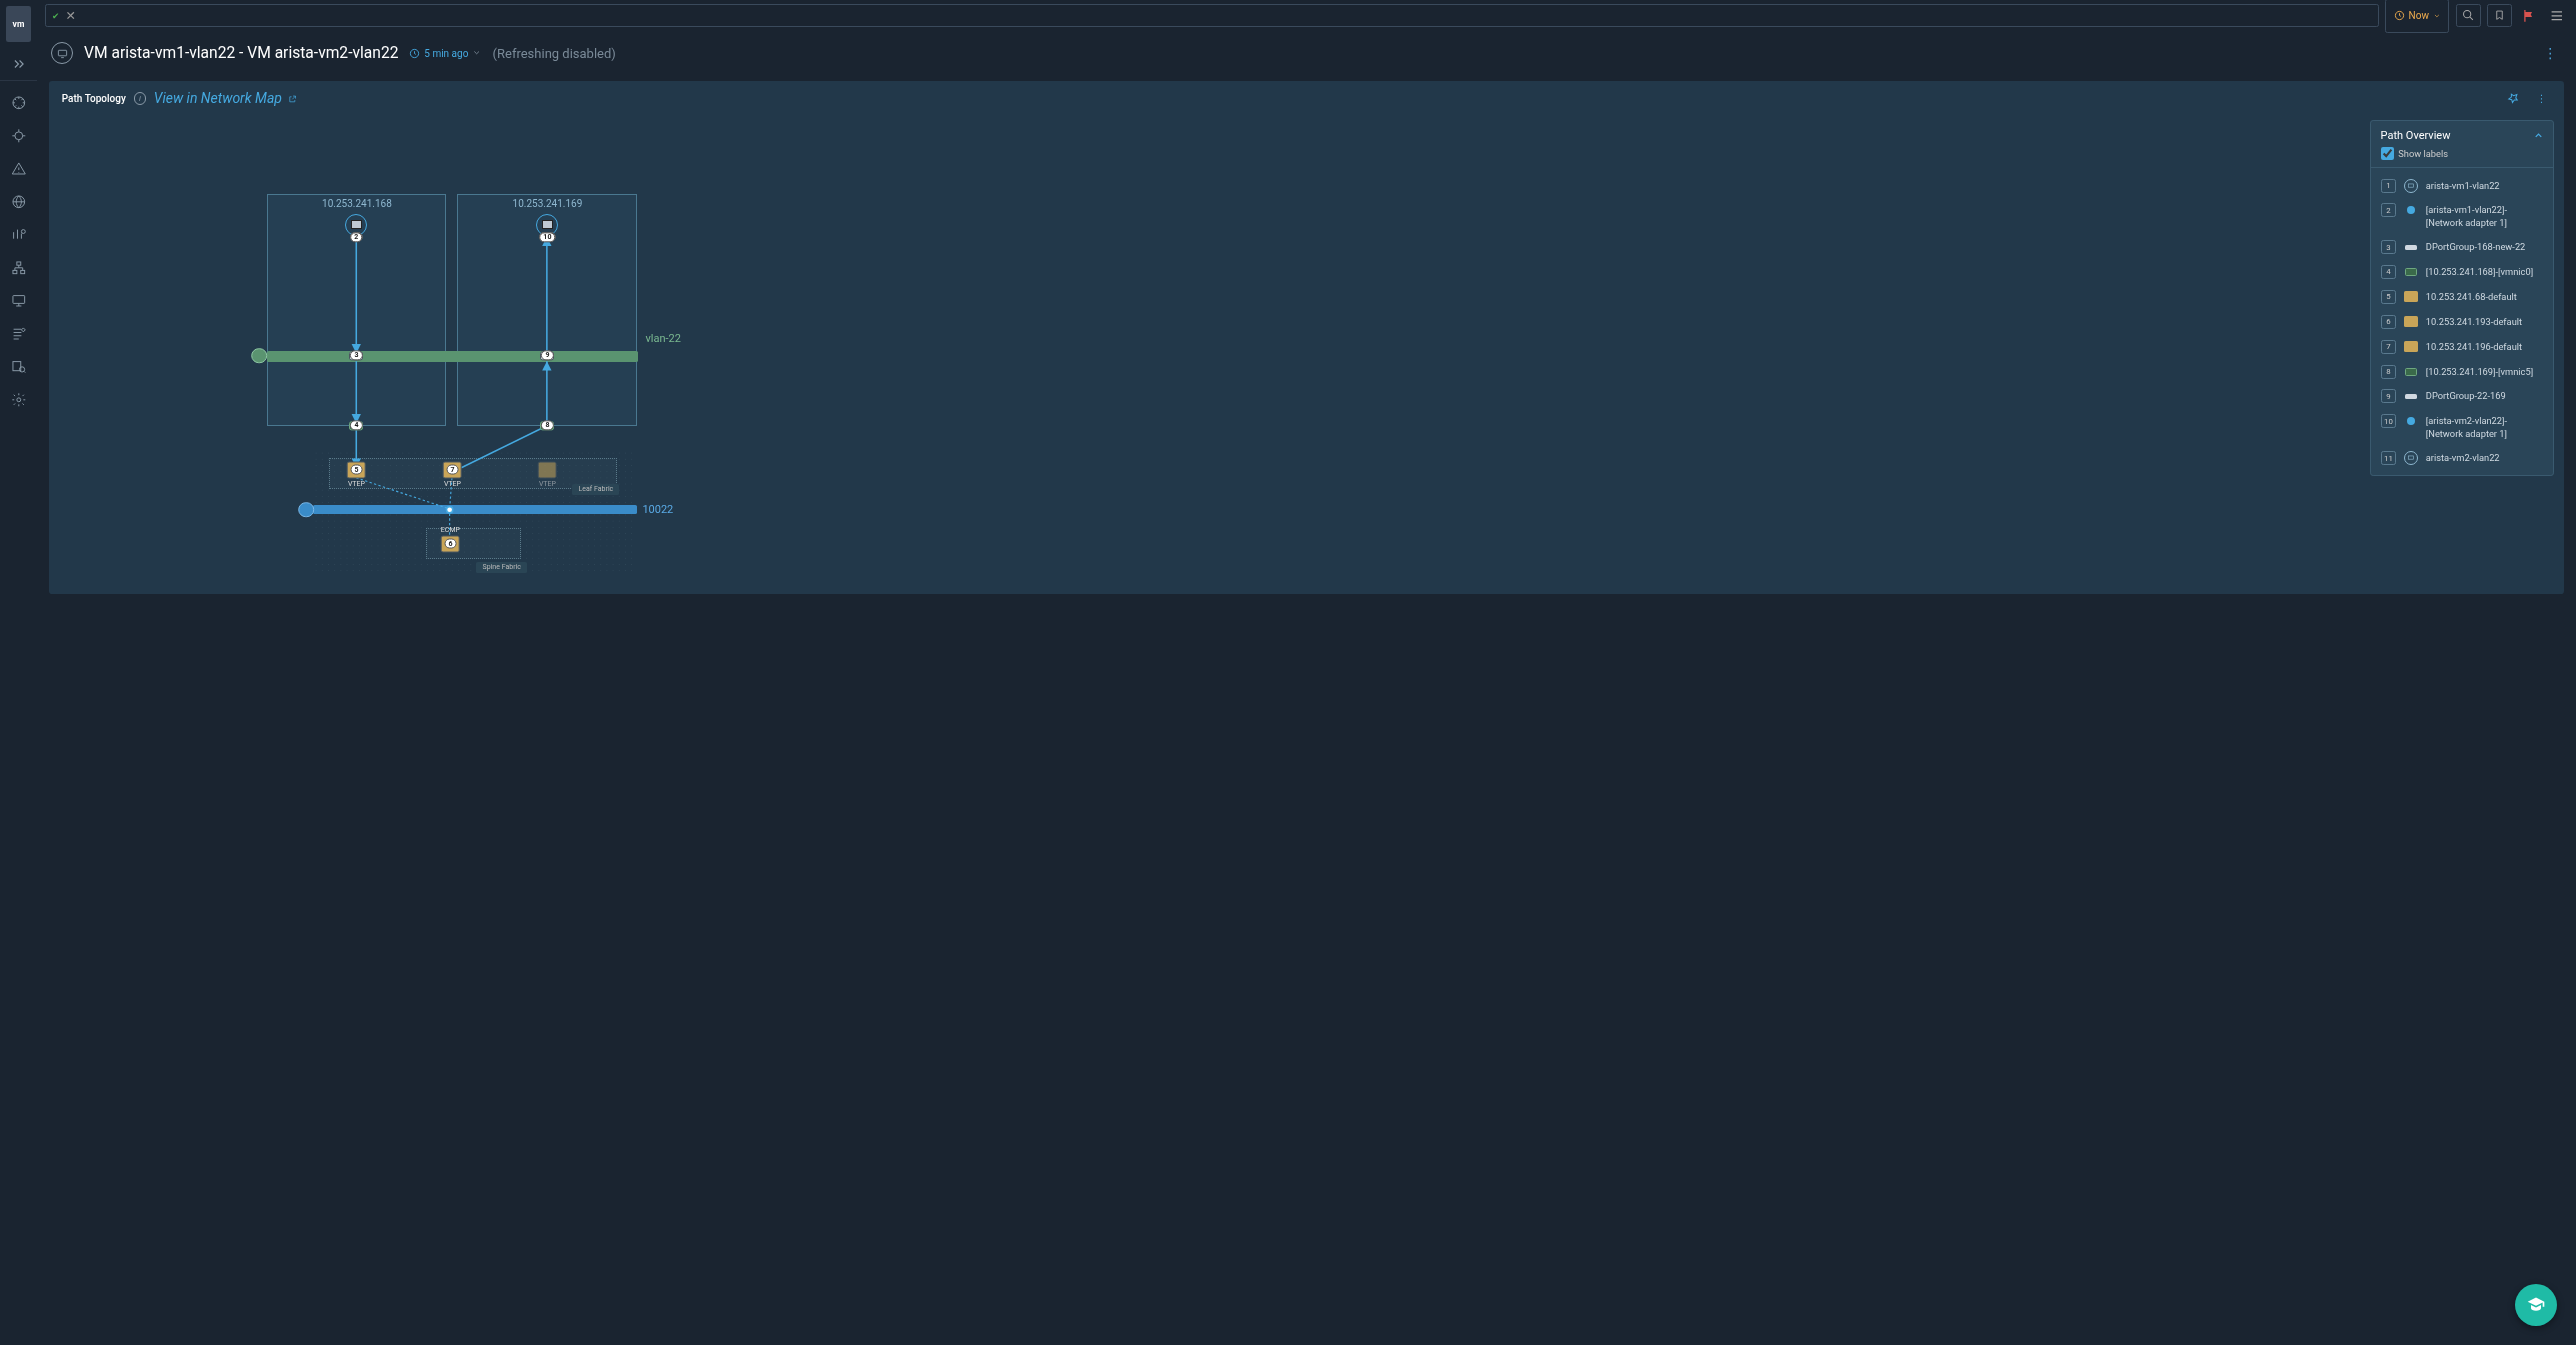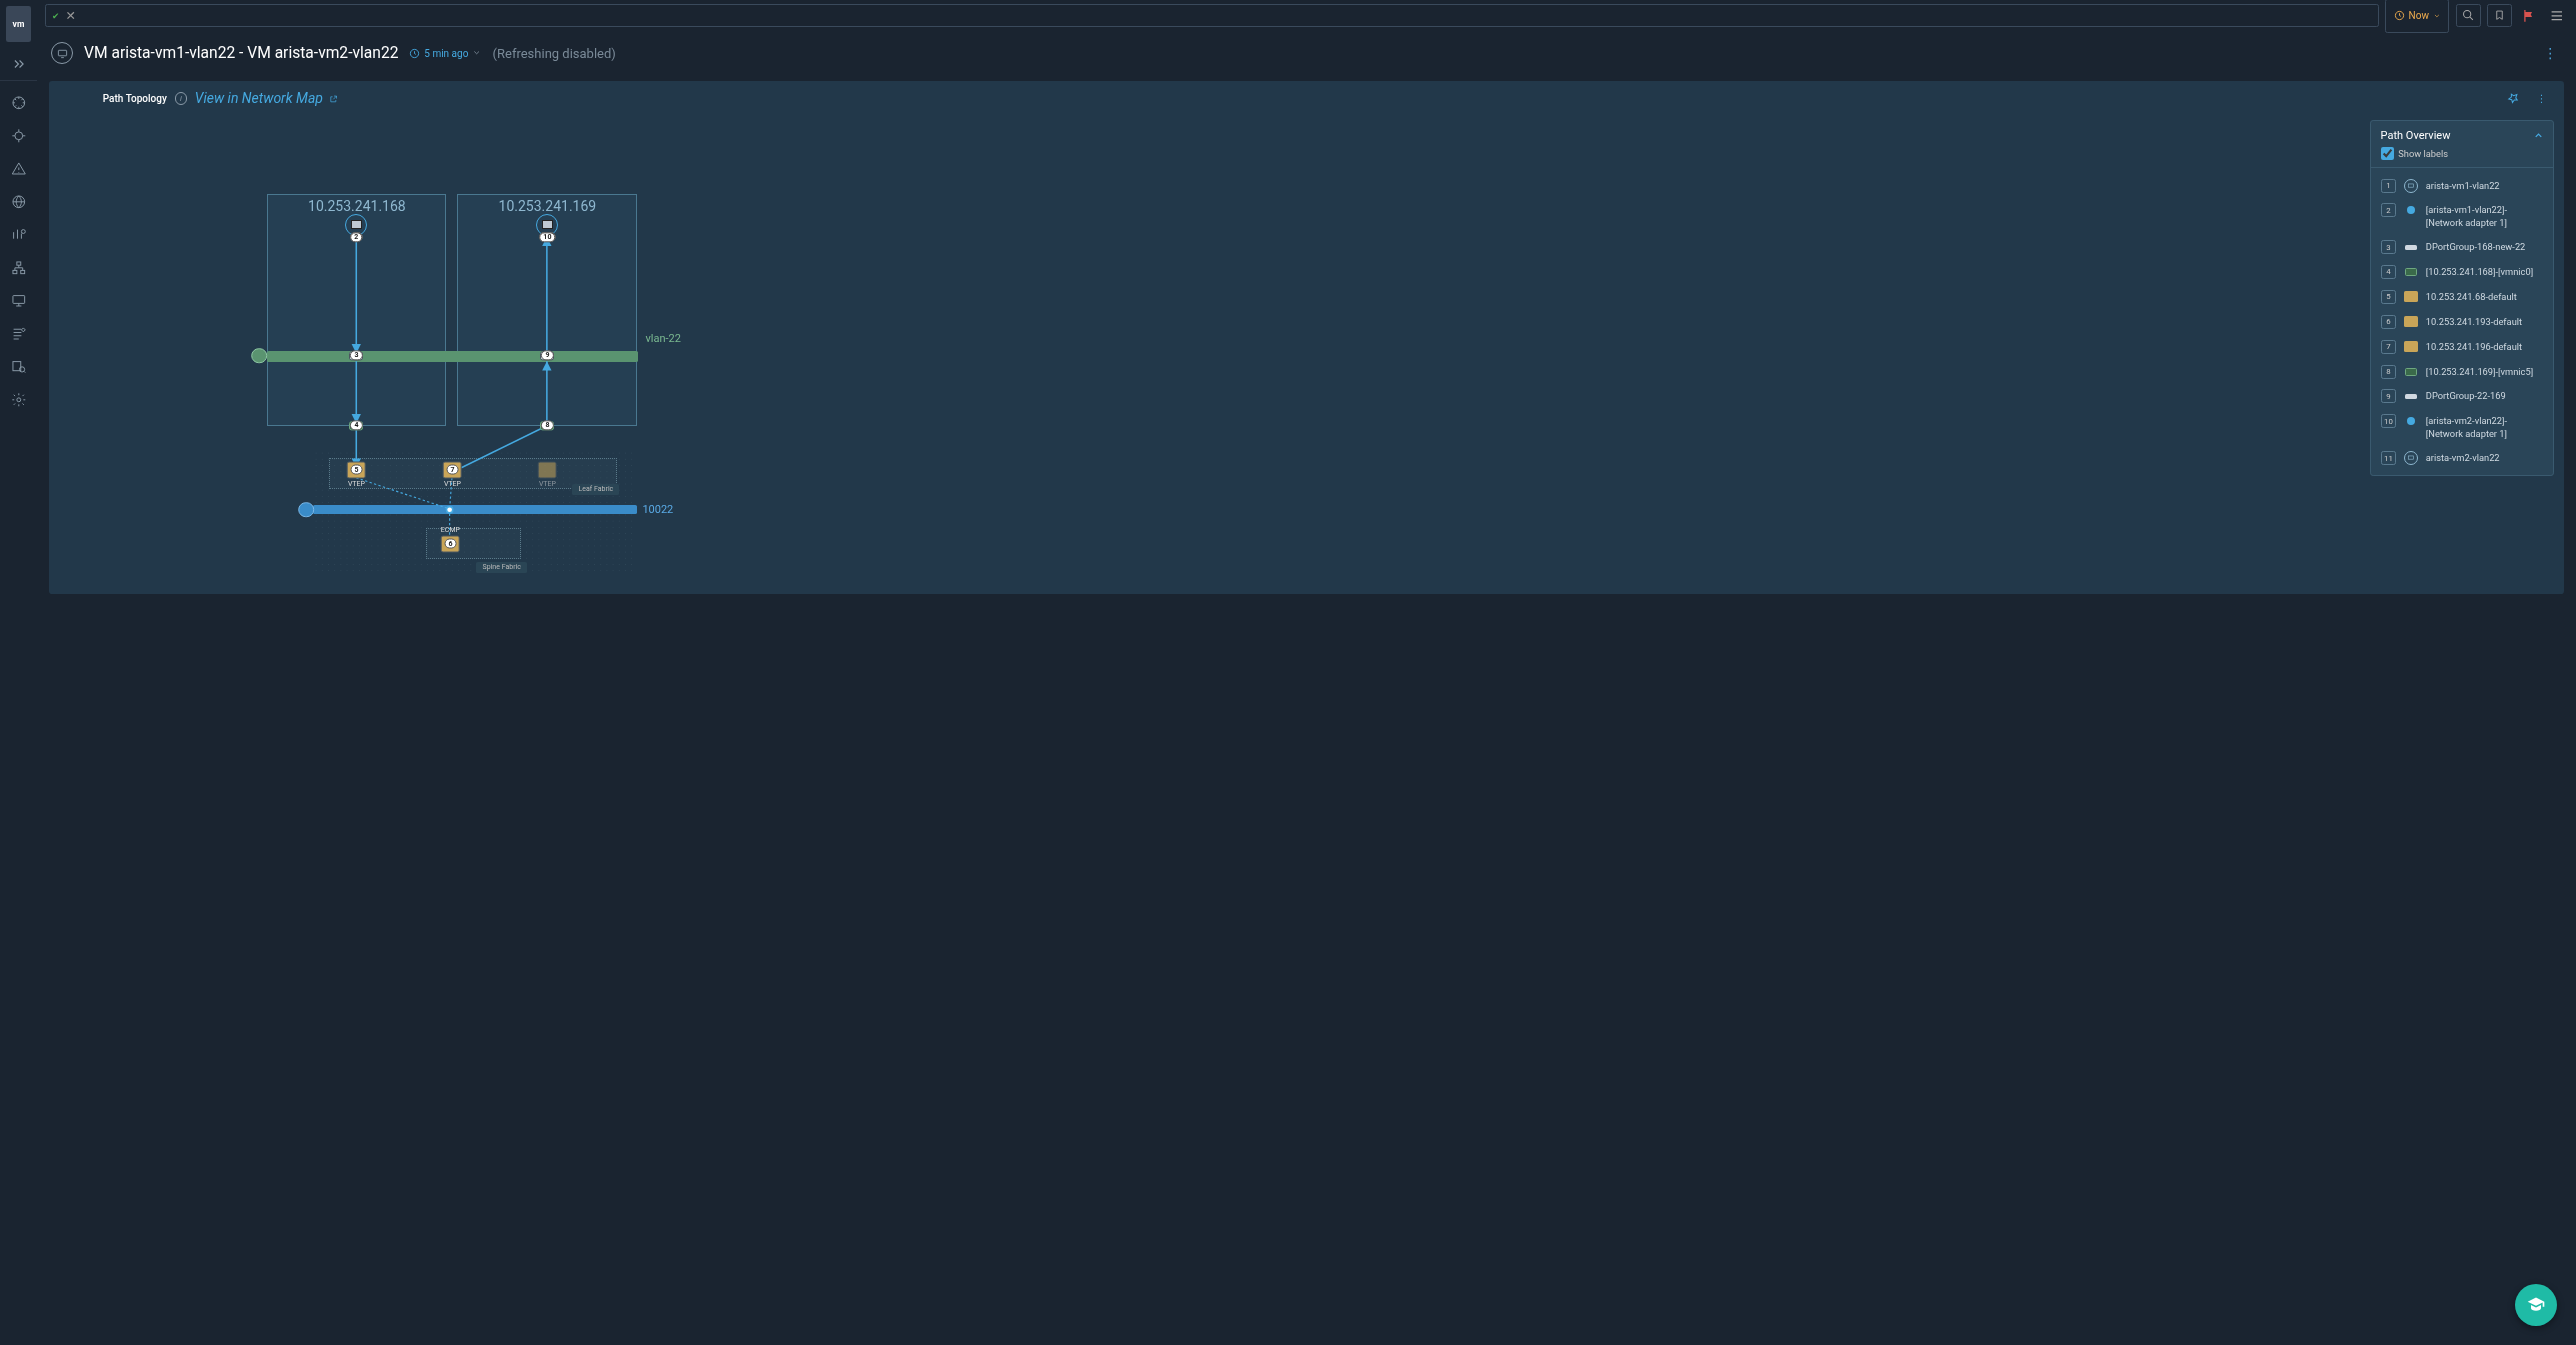--- a/index.html
+++ b/index.html
@@ -118,21 +118,20 @@
   background: #22384a;
   border-radius: 3.1px;
   min-height: 513px;
   position: relative;
 }
 .panel-header {
   padding: 9.3px 12.4px;
   display: flex;
   align-items: center;
   gap: 7.8px;
-  margin-left: 41px;
 }
 .panel-header .ph-title { color: #fff; font-weight: 500; font-size: 10px; }
 .panel-header .info-i {
   width: 12.4px; height: 12.4px; border: 0.8px solid #8a9aa8; border-radius: 50%;
   display: inline-flex; align-items: center; justify-content: center;
   font-size: 7.8px; color: #8a9aa8; font-style: italic;
 }
 .panel-header .link { color: #45a9e0; font-size: 14px; cursor: pointer; font-style: italic; }
 .panel-header .spacer { flex: 1; }
 .panel-header .pin, .panel-header .pkebab { color: #45a9e0; cursor: pointer; padding: 0 4.7px; }
@@ -145,21 +144,21 @@
 .host-box {
   position: absolute;
   border: 0.8px solid #4a7890;
   background: rgba(58, 100, 130, 0.18);
 }
 .host-box .host-ip {
   position: absolute;
   top: 3.1px; left: 0; right: 0;
   text-align: center;
   color: #8fb8d0;
-  font-size: 14px;
+  font-size: 10px;
 }
 .node {
   position: absolute;
   width: 18.7px; height: 17px;
   background: #c9a558;
   border: 0.8px solid #4a5660;
   border-radius: 2.3px;
   transform: translate(-50%, -50%);
   display: flex; align-items: center; justify-content: center;
 }

